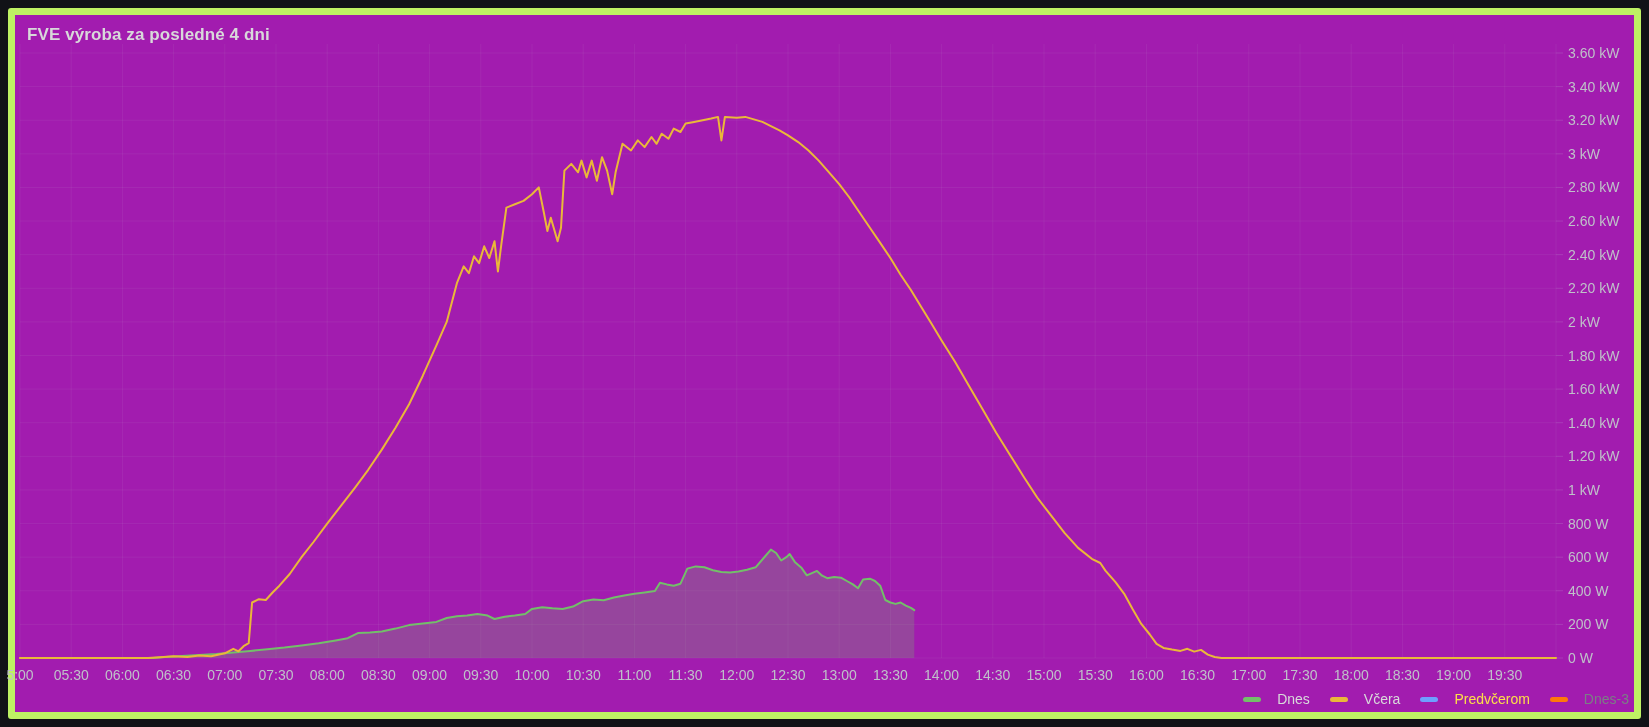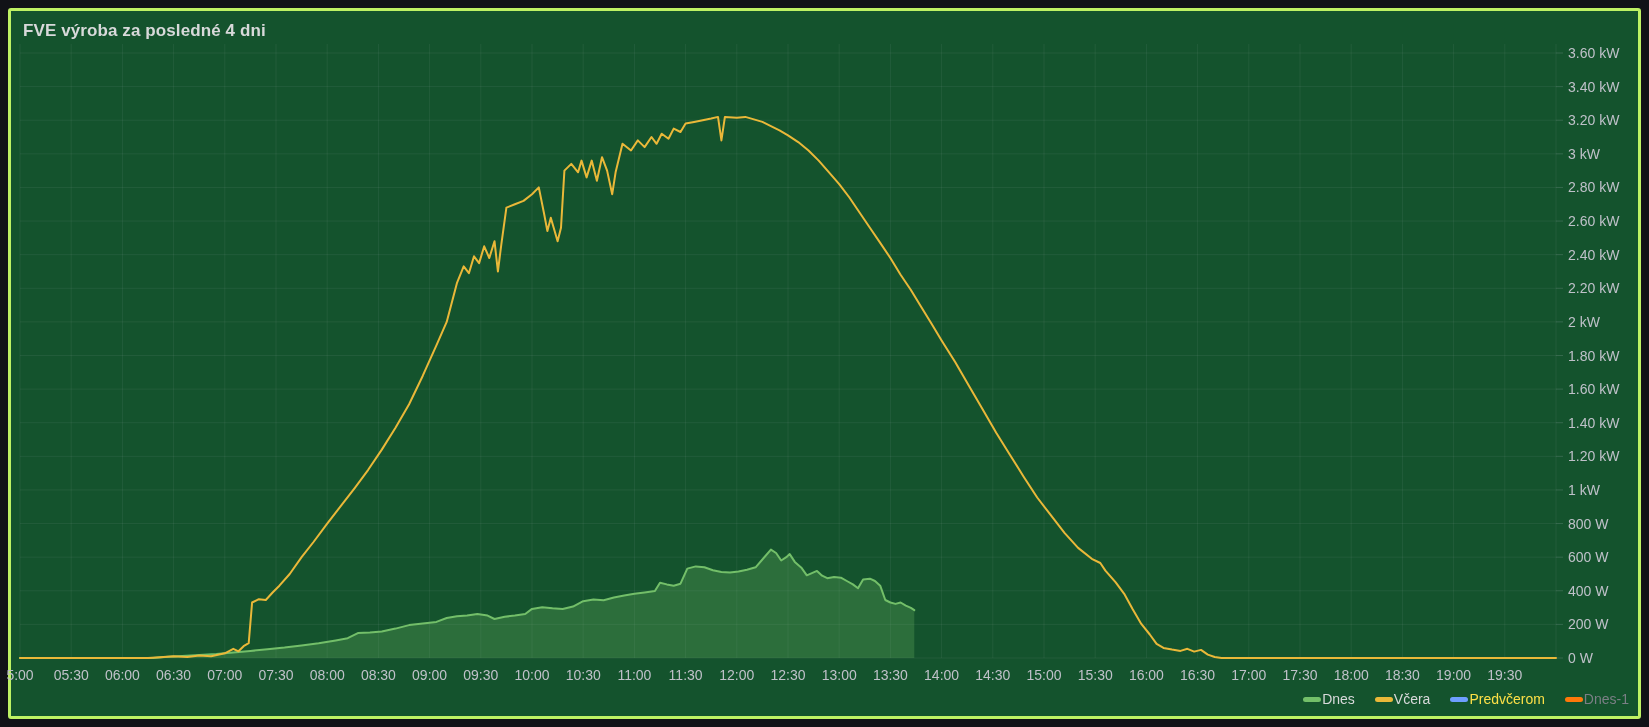--- a/index.html
+++ b/index.html
@@ -3,36 +3,36 @@
 <meta charset="utf-8">
 <style>
   html,body{margin:0;padding:0;}
   body{
     width:1649px;height:727px;position:relative;overflow:hidden;
     background:#111217;
     font-family:"Liberation Sans",sans-serif;
   }
   .panel{
     position:absolute;left:8px;top:8px;width:1633px;height:711px;
-    background:#14532d;border:3px solid #bef264;border-radius:3px;
+    background:#a21caf;border:7px solid #bef264;border-radius:3px;
     box-sizing:border-box;
     text-decoration:underline;
   }
   .panel-header{position:absolute;left:0;top:0;width:100%;height:34px;}
   .panel-title{
     margin:0;padding:10px 0 0 12px;font-size:17px;font-weight:600;
     color:#d8d9da;letter-spacing:.1px;white-space:nowrap;
   }
   #chart-svg{position:absolute;left:0;top:0;}
   .legend{
     position:absolute;top:689px;right:20px;height:20px;
     display:flex;align-items:center;justify-content:flex-end;
   }
   .legend-item{
-    display:flex;align-items:center;gap:1px;margin-left:20px;
+    display:flex;align-items:center;gap:16px;margin-left:20px;
     font-size:14px;cursor:pointer;white-space:nowrap;
   }
   .swatch{width:18px;height:5px;border-radius:3px;display:inline-block;background:#888;}
   .legend-label{line-height:20px;}
   text{font-family:"Liberation Sans",sans-serif;}
 </style>
 </head>
 <body>
 
 <div class="panel">
@@ -173,15 +173,15 @@
   <div class="legend-item">
     <span class="swatch" style="background: rgb(234, 184, 57);"></span>
     <span class="legend-label" style="color: rgb(216, 217, 218); text-align: right;">Včera</span>
   </div>
   <div class="legend-item">
     <span class="swatch" style="background: rgb(110, 159, 255);"></span>
     <span class="legend-label" style="color: #fde047;">Predvčerom</span>
   </div>
   <div class="legend-item">
     <span class="swatch" style="background: rgb(255, 120, 10);"></span>
-    <span class="legend-label" style="color: rgb(123, 127, 133);">Dnes-1</span>
+    <span class="legend-label" style="color: rgb(123, 127, 133);">Dnes-3</span>
   </div>
 </div>
 
 </body></html>

